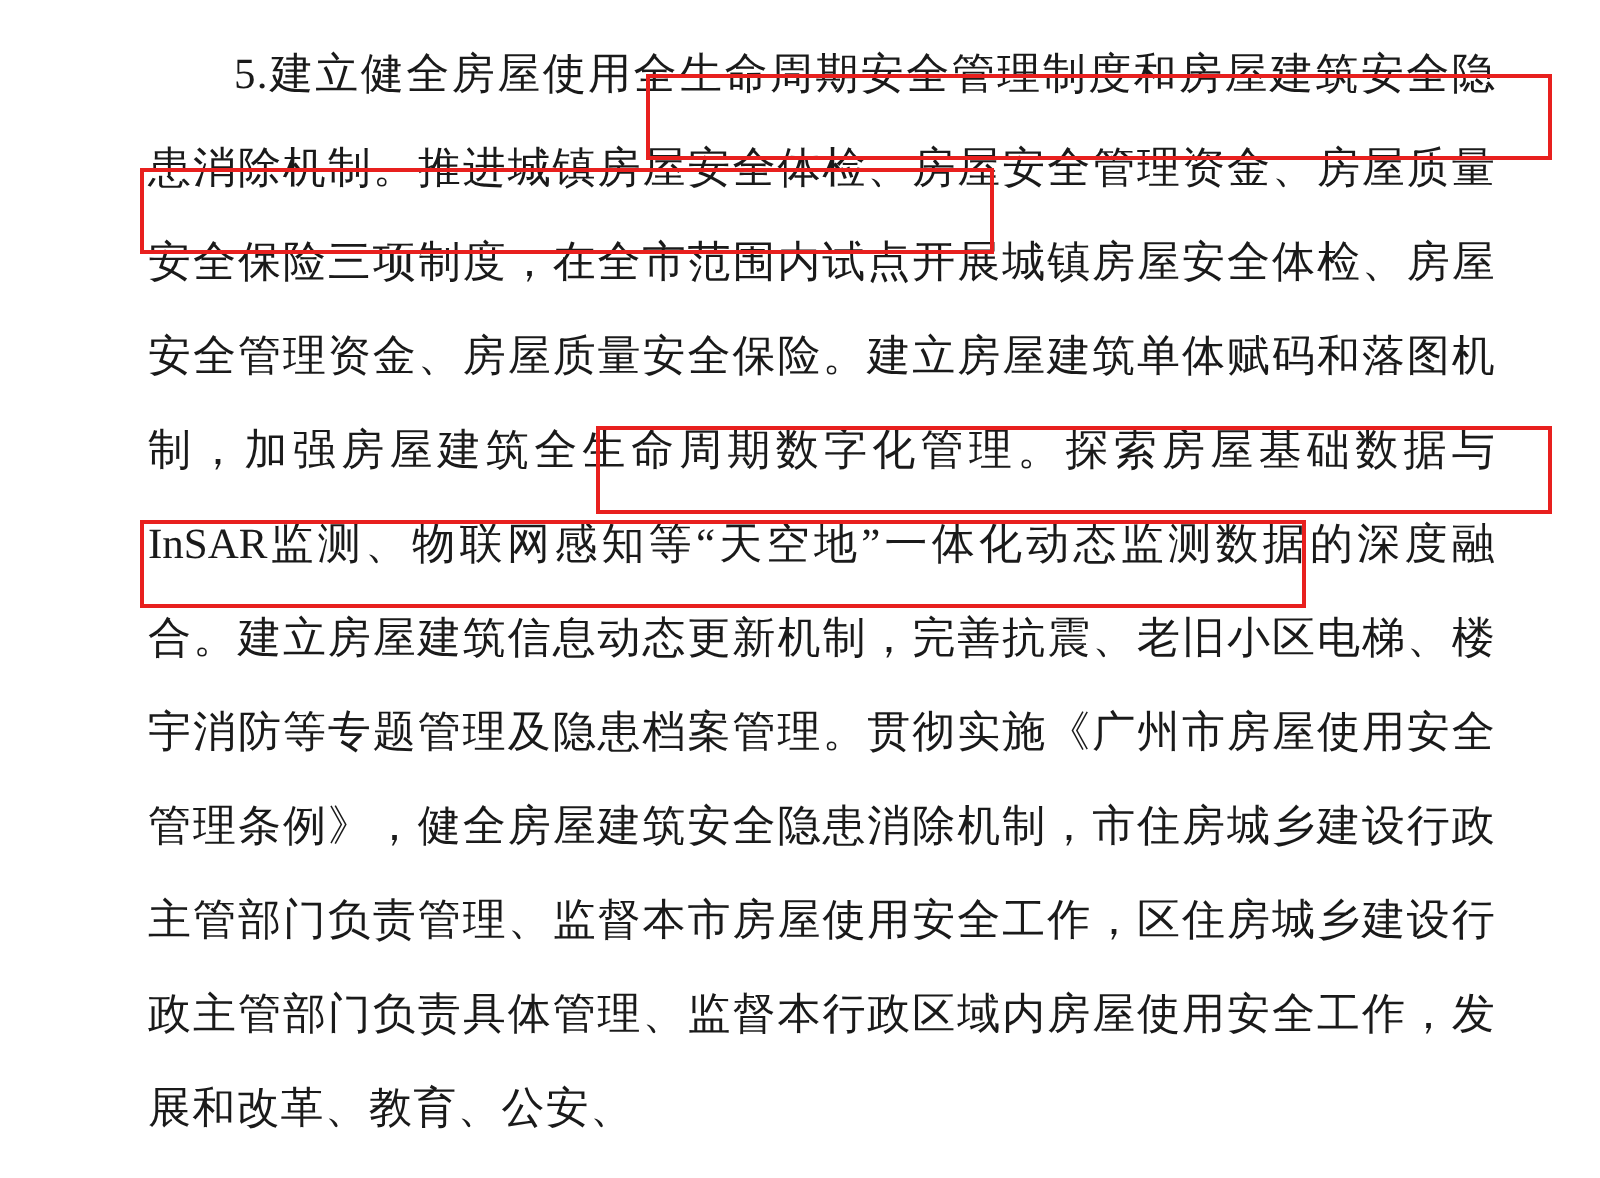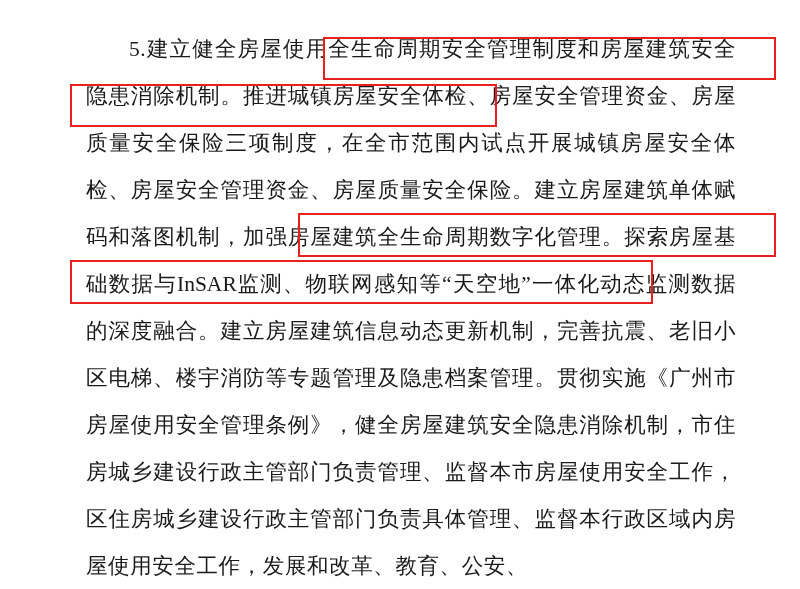--- a/index.html
+++ b/index.html
@@ -22,21 +22,21 @@
     padding: 14px 52px 0 74px;
   }
   .doc-body {
     font-size: 21.5px;
     line-height: 47px;
     letter-spacing: 0.6px;
     text-align: justify;
     text-justify: inter-ideograph;
   }
   .para {
-    margin: 12px;
+    margin: 0;
   }
   .indent {
     display: inline-block;
     width: 43px;
   }
   .latin {
     font-family: "Liberation Serif", "DejaVu Serif", serif;
     letter-spacing: 0;
   }
   

